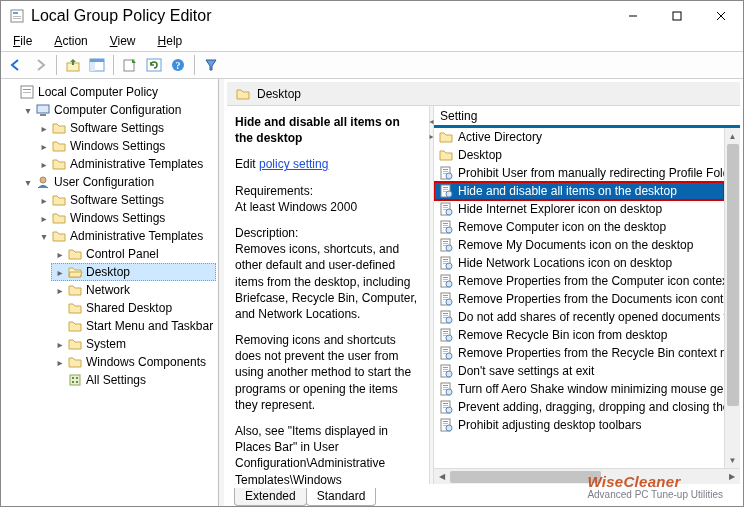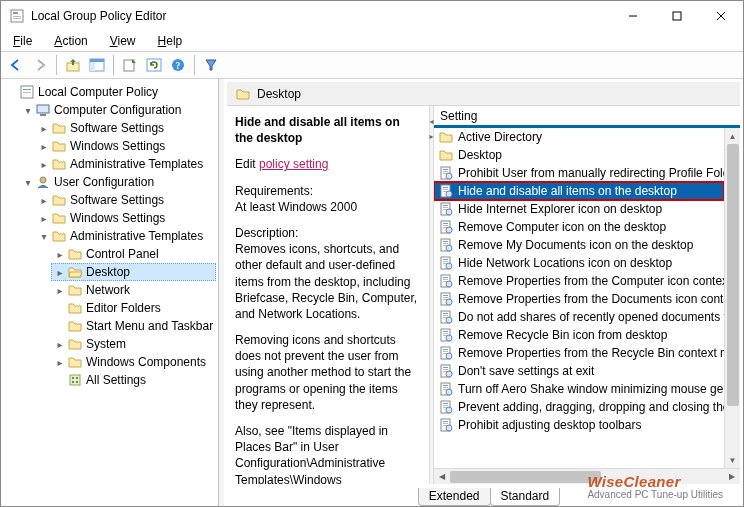--- a/index.html
+++ b/index.html
@@ -1,53 +1,53 @@
 <!DOCTYPE html>
 <html><head>
 <meta charset="utf-8">
 <style>
   * { box-sizing: border-box; margin: 0; padding: 0; }
   body { font-family: "Segoe UI", Tahoma, sans-serif; font-size: 12px; color: #000; background: #fff; overflow: hidden;}
   .window { width: 744px; height: 507px; border: 1px solid #888; display: flex; flex-direction: column; background: #fff;}
   .titlebar { height: 30px; display: flex; align-items: center; padding: 0 0 0 8px; }
   .titlebar .app-icon { width: 16px; height: 16px; margin-right: 6px; }
-  .titlebar .title { flex: 1; font-size: 12px; }
+  .titlebar .title { flex: 1; font-size: 16px; }
   .titlebar .winbtns { display: flex; }
   .winbtn { width: 44px; height: 30px; display: flex; align-items: center; justify-content: center; }
   .menubar { height: 20px; display: flex; align-items: center; padding: 0 6px; gap: 10px; }
   .menu-item { padding: 2px 6px; }
   .menu-item u { text-decoration: underline; }
   .toolbar { height: 28px; border-top: 1px solid #d0d0d0; border-bottom: 1px solid #d0d0d0; display: flex; align-items: center; padding: 0 4px; background: #fdfdfd; gap:2px;}
   .tbtn { width: 22px; height: 22px; display: flex; align-items: center; justify-content: center; border: 1px solid transparent;}
   .tsep { width:1px; height:20px; background:#c0c0c0; margin:0 3px;}
   .body { flex:1; display:flex; overflow:hidden; position:relative;}
   .tree-pane { width:218px; border-right:1px solid #c0c0c0; overflow:auto; padding:4px 2px; }
   .row { display:flex; align-items:center; height:18px; padding:0 2px;}
   .row.selected { background:#cde8ff; border:1px dotted #6aa0d8; padding:0 1px; height:18px;}
   .exp { width:14px; height:14px; display:flex; align-items:center; justify-content:center; font-size:10px; color:#666; cursor:default;}
   .ticon { width:16px; height:16px; margin-right:3px; flex-shrink:0;}
   .children { padding-left: 16px; }
   .right-pane { flex:1; display:flex; flex-direction:column; overflow:hidden;}
   .breadcrumb { height:24px; background:#f0f0f0; border-bottom:1px solid #d8d8d8; display:flex; align-items:center; padding:0 8px; gap:6px; margin:3px 3px 0 3px;}
   .content-split { flex:1; display:flex; overflow:hidden; margin:0 3px;}
   .desc-pane { width:202px; padding:8px 8px; overflow:auto; line-height:1.35; font-size:12px; position:relative;}
   .desc-pane .heading { font-weight:bold; margin-bottom:10px;}
-  .desc-pane a { color:#be185d; text-decoration:underline; }
+  .desc-pane a { color:#1d4ed8; text-decoration:underline; }
   .desc-pane p { margin-bottom:10px; }
   .splitter-v { width:5px; background:#f4f4f4; border-left:1px solid #dcdcdc; border-right:1px solid #dcdcdc; display:flex; flex-direction:column; align-items:center; justify-content:flex-start; padding-top:8px; position:relative;}
   .splitter-v .arrow { font-size:8px; color:#666; margin:3px 0; }
   .list-pane { flex:1; overflow:hidden; display:flex; flex-direction:column;}
   .list-header { height:22px; border-bottom:3px solid #0369a1; display:flex; align-items:center; padding:0 6px; font-size:12px; background:#fff;}
   .list-body { flex:1; overflow:hidden; position: relative; }
   .list-body-inner { position:absolute; inset:0; overflow:hidden; }
   .lrow { display:flex; align-items:center; height:18px; padding:0 4px; white-space:nowrap; }
   .lrow .licon { width:16px; height:16px; margin-right:4px; flex-shrink:0;}
   .lrow.sel { background:#0a64ad; color:#fff; }
   .lrow.hl { outline: 2px solid #d40000; outline-offset:-1px; }
-  .tabs { height:22px; display:flex; align-items:flex-end; padding-left:10px; position:relative;justify-content:center; }
+  .tabs { height:22px; display:flex; align-items:flex-end; padding-left:10px; position:relative; }
   .tab { border:1px solid #b0b0b0; border-top:none; padding:1px 10px 2px; font-size:12px; background:#fff; border-bottom-left-radius:4px; border-bottom-right-radius:4px; margin-right:-1px; position:relative;}
   .tab.inactive { background:#f4f4f4; }
   .tab.active { z-index:2; }
   .hscroll { height:16px; background:#f0f0f0; display:flex; align-items:center; border-top:1px solid #dcdcdc;}
   .hscroll .sbtn{ width:16px; height:16px; display:flex; align-items:center; justify-content:center; font-size:8px; color:#666; background:#f0f0f0;}
   .hscroll .track{ flex:1; height:16px; background:#f0f0f0; position:relative; }
   .hscroll .thumb{ position:absolute; left:0; top:2px; height:12px; width:55%; background:#c4c4c4; border-radius:2px;}
   .vscroll { width:16px; background:#f0f0f0; border-left:1px solid #dcdcdc; display:flex; flex-direction:column;}
   .vscroll .sbtn{ height:16px; display:flex; align-items:center; justify-content:center; font-size:8px; color:#666;}
   .vscroll .track{ flex:1; position:relative;}
@@ -275,21 +275,21 @@
                   </span>
                   <span>Network</span>
                 </div>
               <div class="row">
                   <span class="exp"></span>
                   <span class="ticon">
                     <svg width="16" height="16">
                       <path d="M2 4 L6 4 L8 6 L14 6 L14 13 L2 13 Z" fill="#fdeab0" stroke="#caa94a"></path>
                     </svg>
                   </span>
-                  <span>Editor Folders</span>
+                  <span>Shared Desktop</span>
                 </div>
               <div class="row">
                   <span class="exp"></span>
                   <span class="ticon">
                     <svg width="16" height="16">
                       <path d="M2 4 L6 4 L8 6 L14 6 L14 13 L2 13 Z" fill="#fdeab0" stroke="#caa94a"></path>
                     </svg>
                   </span>
                   <span>Start Menu and Taskbar</span>
                 </div>

